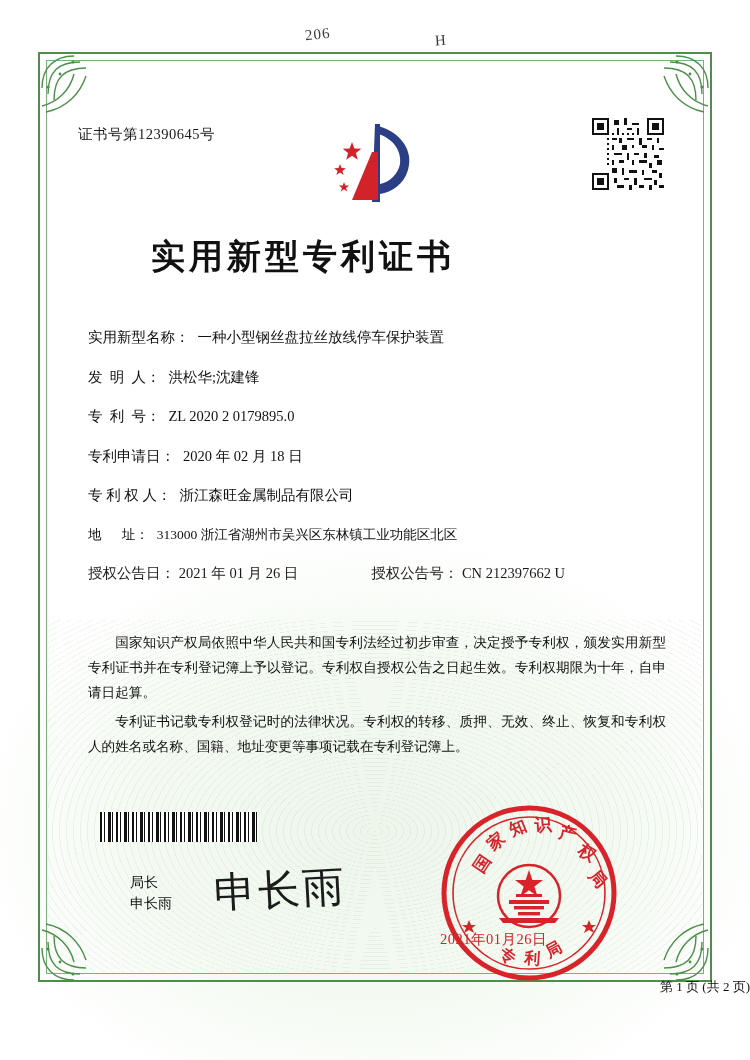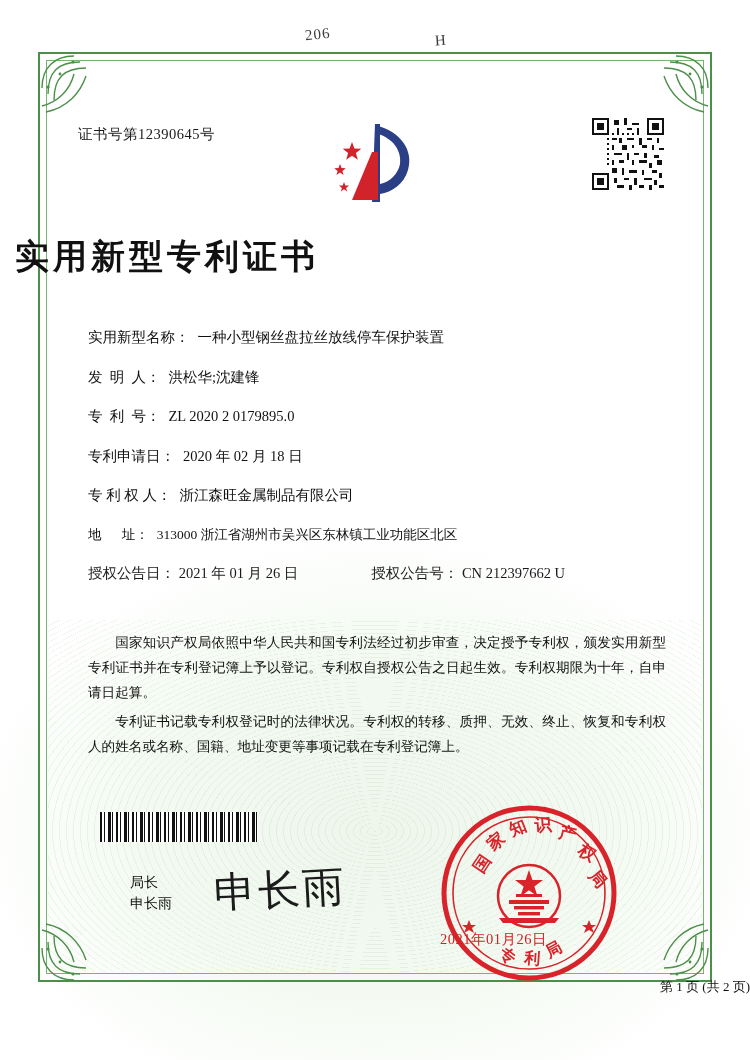--- a/index.html
+++ b/index.html
@@ -94,27 +94,26 @@
     position: absolute;
     left: 592px; top: 118px;
     width: 72px; height: 72px;
   }
 
   
   .doc-title {
     position: absolute;
     left: 0; top: 234px;
     width: 606px;
-    text-align: left;
+    text-align: center;
     font-size: 34px;
     font-weight: bold;
     letter-spacing: 4px;
     font-family: "DejaVu Serif", "Liberation Serif", serif;
     color: #111;
-    margin-left: 15px;
   }
 
   
   .fields {
     position: absolute;
     left: 88px; top: 328px;
     width: 580px;
   }
   .row {
     display: flex;

